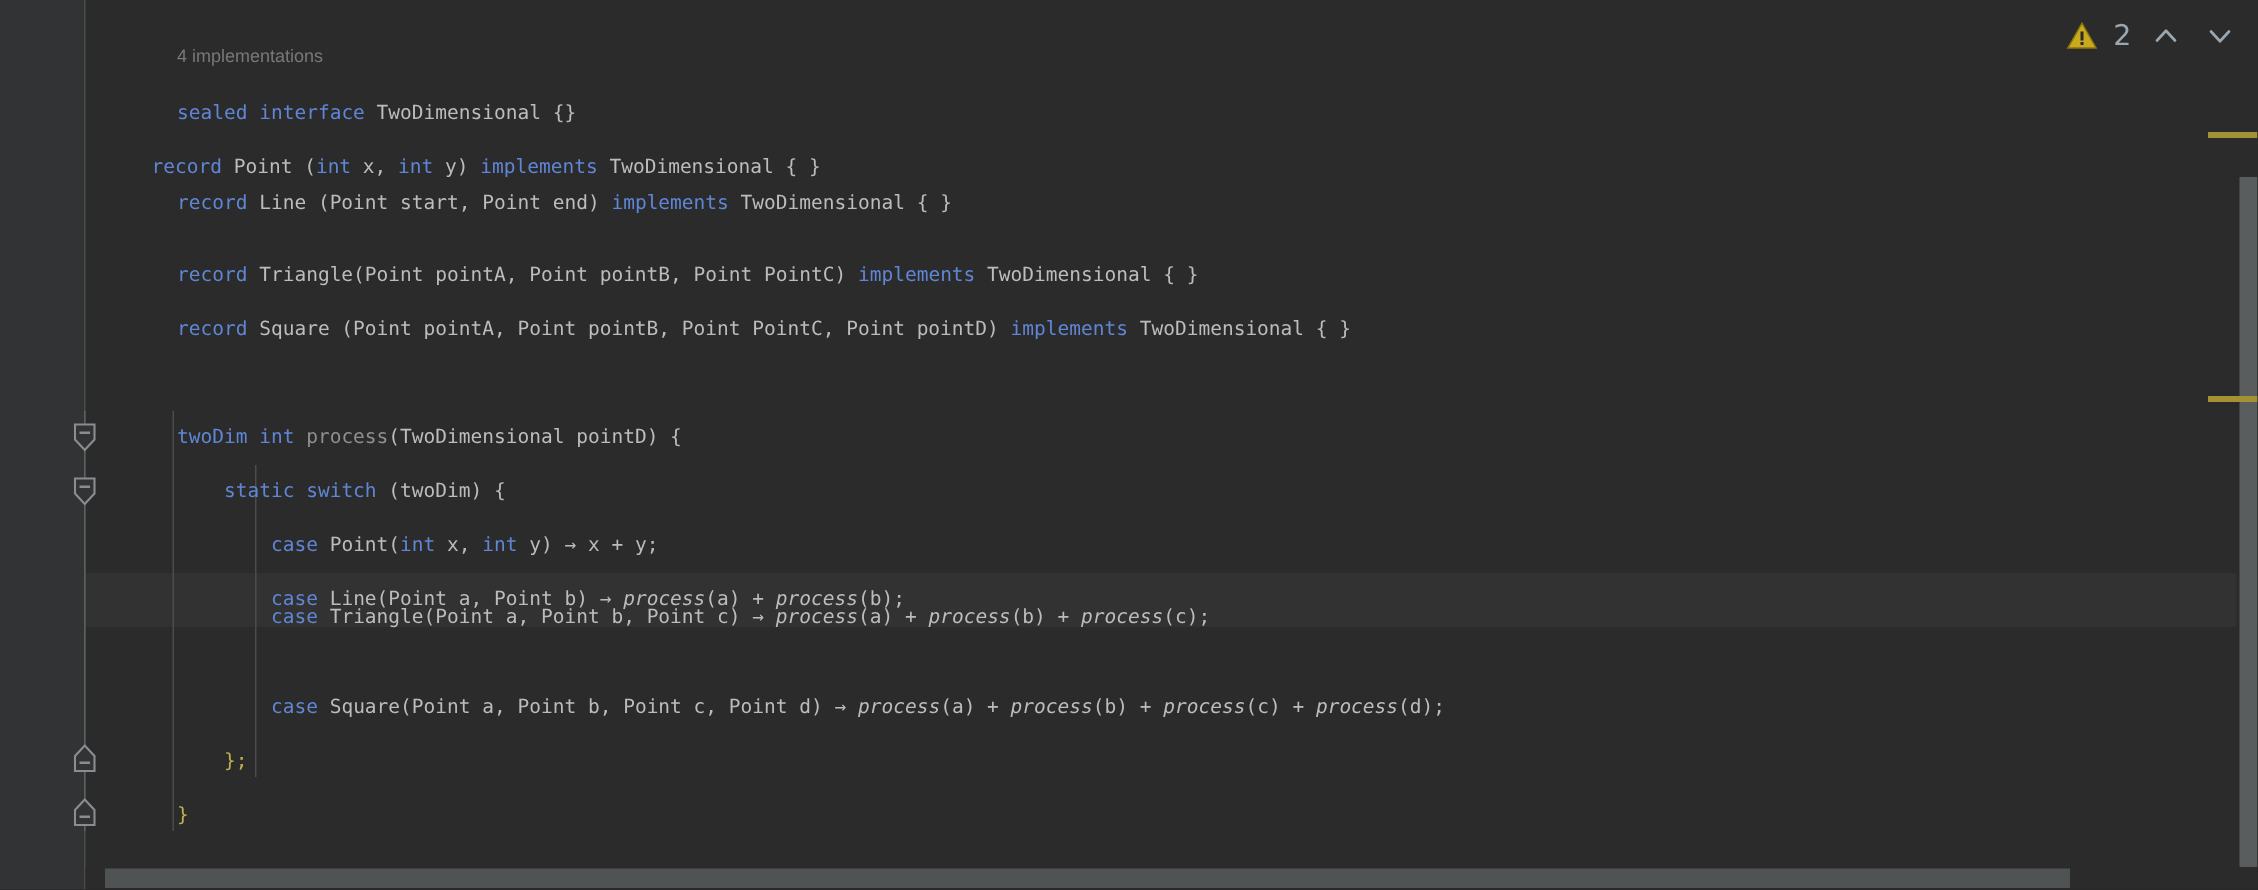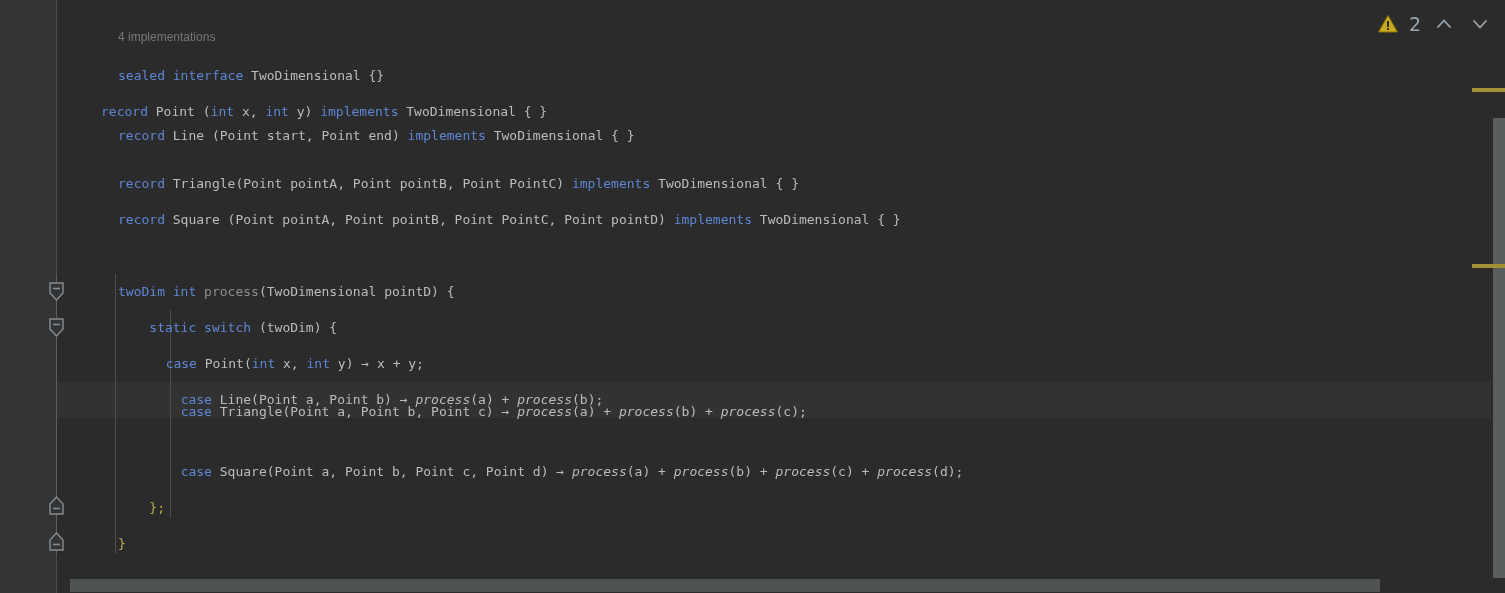--- a/index.html
+++ b/index.html
@@ -287,21 +287,21 @@
 
     <div id="code-lines-host">
         <div class="line" style="top: 58px; left: 61px;"><span class="kw">sealed</span><span class="pun"> </span><span class="kw">interface</span><span class="pun"> </span><span class="id">TwoDimensional</span><span class="pun"> {}</span></div>
         <div class="line" style="top: 94px; left: 44px;"><span class="kw">record</span><span class="id"> Point (</span><span class="kw">int</span><span class="id"> x, </span><span class="kw">int</span><span class="id"> y) </span><span class="kw">implements</span><span class="id"> TwoDimensional { }</span></div>
         <div class="line" style="top: 118px; left: 61px;"><span class="kw">record</span><span class="id"> Line (Point start, Point end) </span><span class="kw">implements</span><span class="id"> TwoDimensional { }</span></div>
         <div class="line" style="top: 166px; left: 61px;"><span class="kw">record</span><span class="id"> Triangle(Point pointA, Point pointB, Point PointC) </span><span class="kw">implements</span><span class="id"> TwoDimensional { }</span></div>
         <div class="line" style="top: 202px; left: 61px;"><span class="kw">record</span><span class="id"> Square (Point pointA, Point pointB, Point PointC, Point pointD) </span><span class="kw">implements</span><span class="id"> TwoDimensional { }</span></div>
         <div class="line" style="top: 238px; left: 61px;"></div>
         <div class="line" style="top: 274px; left: 61px;"><span class="kw">twoDim</span><span class="pun"> </span><span class="kw">int</span><span class="pun"> </span><span class="mdec">process</span><span class="id">(TwoDimensional pointD) {</span></div>
         <div class="line" style="top: 310px; left: 61px;"><span class="pun">    </span><span class="kw">static</span><span class="pun"> </span><span class="kw">switch</span><span class="id"> (twoDim) {</span></div>
-        <div class="line" style="top: 346px; left: 46px;"><span class="pun">        </span><span class="kw">case</span><span class="id"> Point(</span><span class="kw">int</span><span class="id"> x, </span><span class="kw">int</span><span class="id"> y) → x + y;</span></div>
+        <div class="line" style="top: 346px; left: 61px;"><span class="pun">        </span><span class="kw">case</span><span class="id"> Point(</span><span class="kw">int</span><span class="id"> x, </span><span class="kw">int</span><span class="id"> y) → x + y;</span></div>
         <div class="line" style="top: 382px; left: 61px;"><span class="pun">        </span><span class="kw">case</span><span class="id"> Line(Point a, Point b) → </span><span class="mcall">process</span><span class="id">(a) + </span><span class="mcall">process</span><span class="id">(b);</span></div>
         <div class="line" style="top: 394px; left: 61px;"><span class="pun">        </span><span class="kw">case</span><span class="id"> Triangle(Point a, Point b, Point c) → </span><span class="mcall">process</span><span class="id">(a) + </span><span class="mcall">process</span><span class="id">(b) + </span><span class="mcall">process</span><span class="id">(c);</span></div>
         <div class="line" style="top: 454px; left: 61px;"><span class="pun">        </span><span class="kw">case</span><span class="id"> Square(Point a, Point b, Point c, Point d) → </span><span class="mcall">process</span><span class="id">(a) + </span><span class="mcall">process</span><span class="id">(b) + </span><span class="mcall">process</span><span class="id">(c) + </span><span class="mcall">process</span><span class="id">(d);</span></div>
         <div class="line" style="top: 490px; left: 61px;"><span class="pun">    </span><span class="brace">};</span></div>
         <div class="line" style="top: 526px; left: 61px;"><span class="brace">}</span></div>
       </div>
   </div>
 
   <div id="inspection-widget">
     <svg width="22" height="22" viewBox="0 0 22 22">

